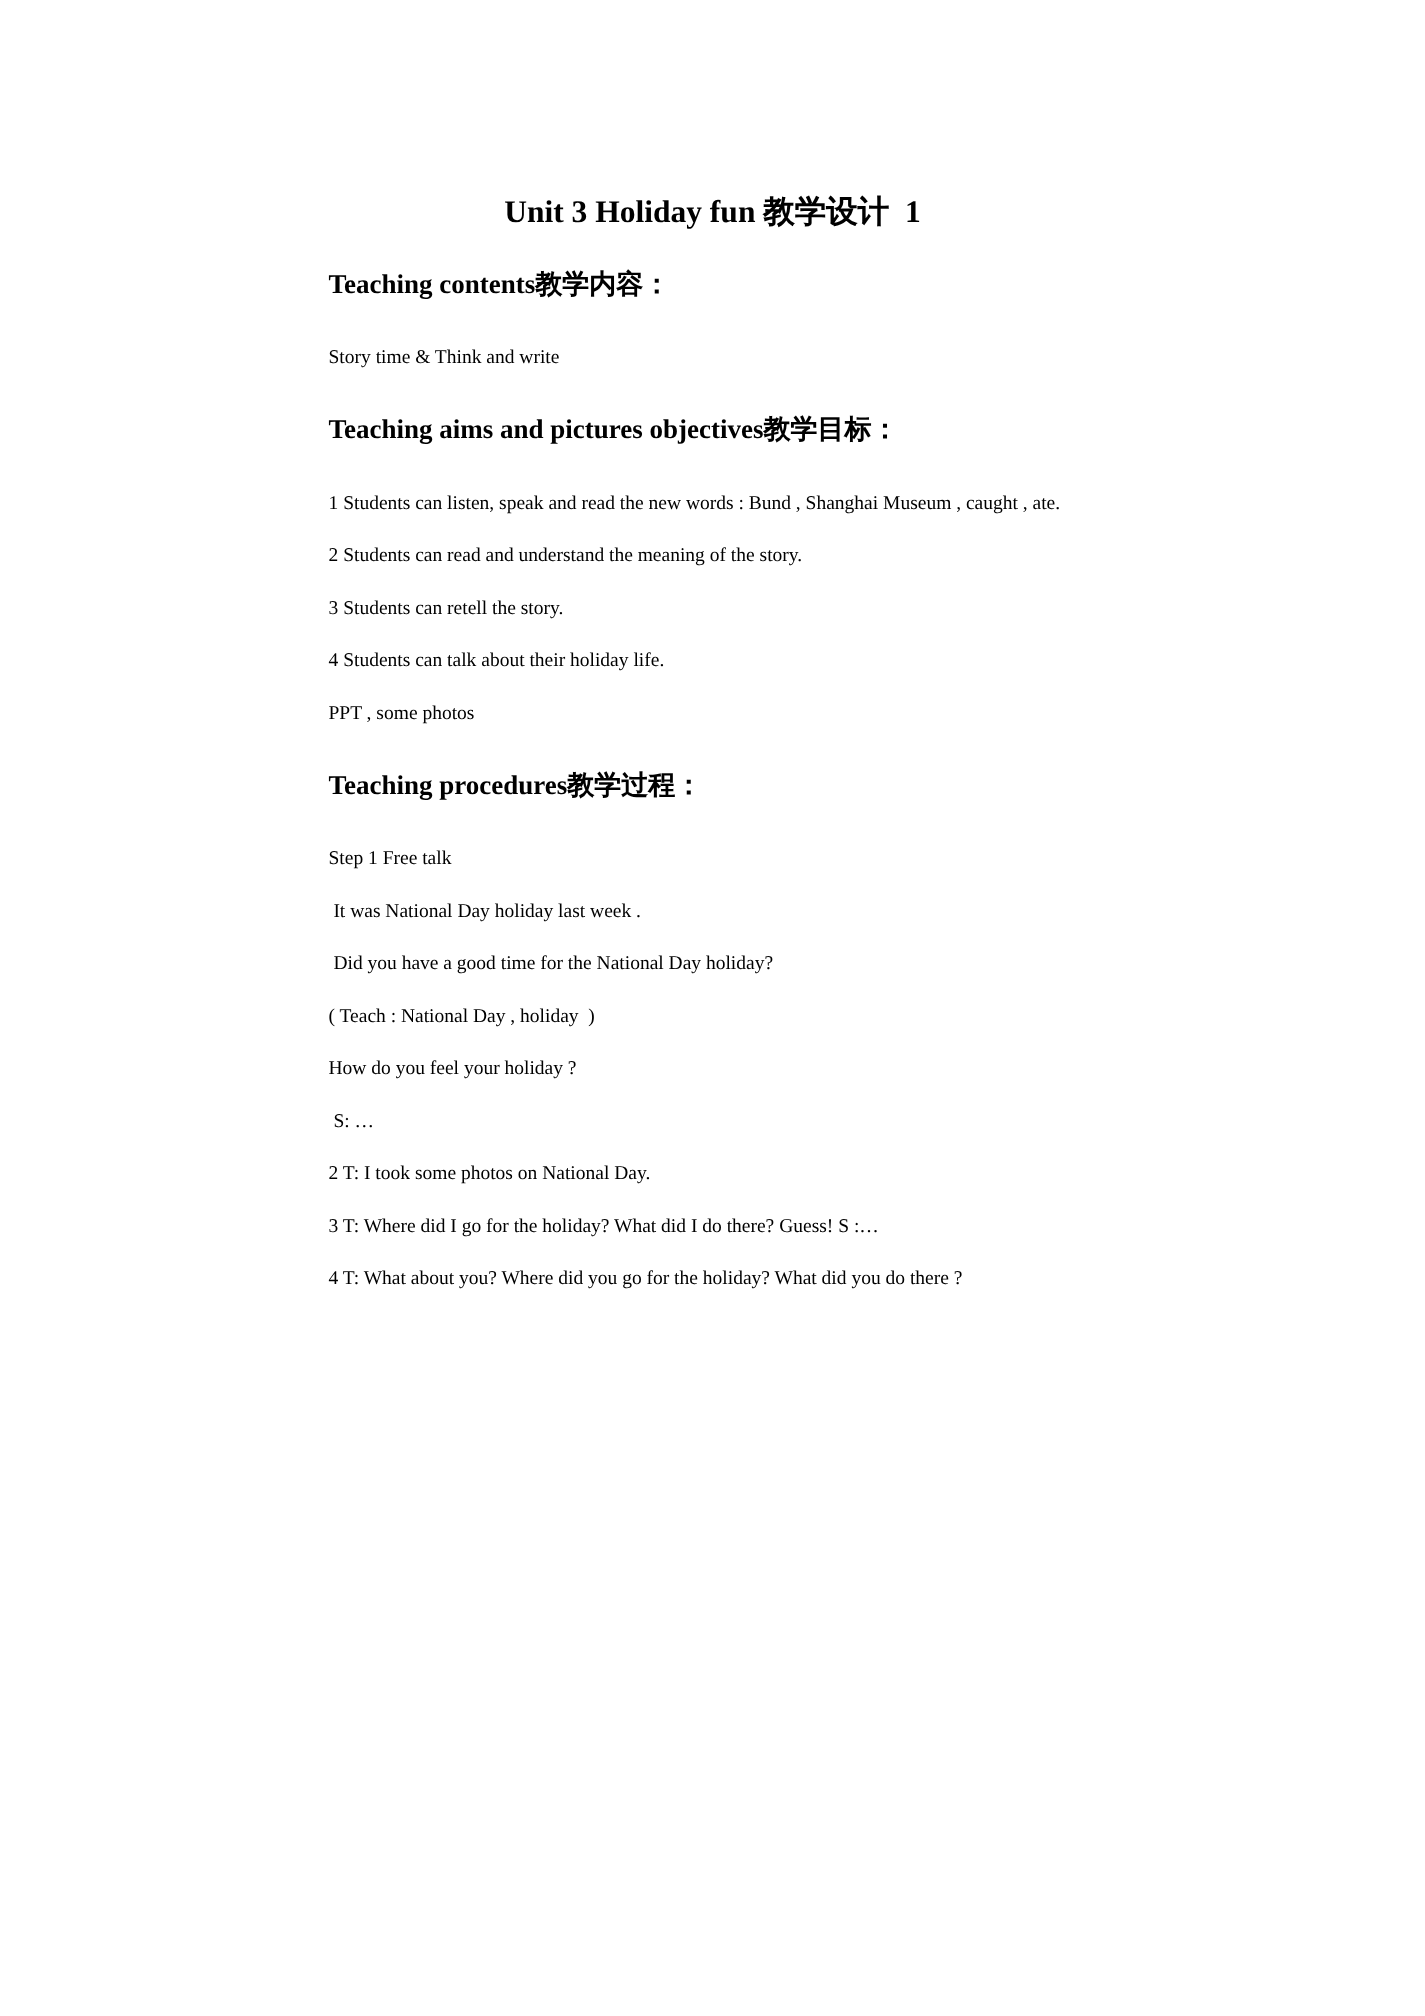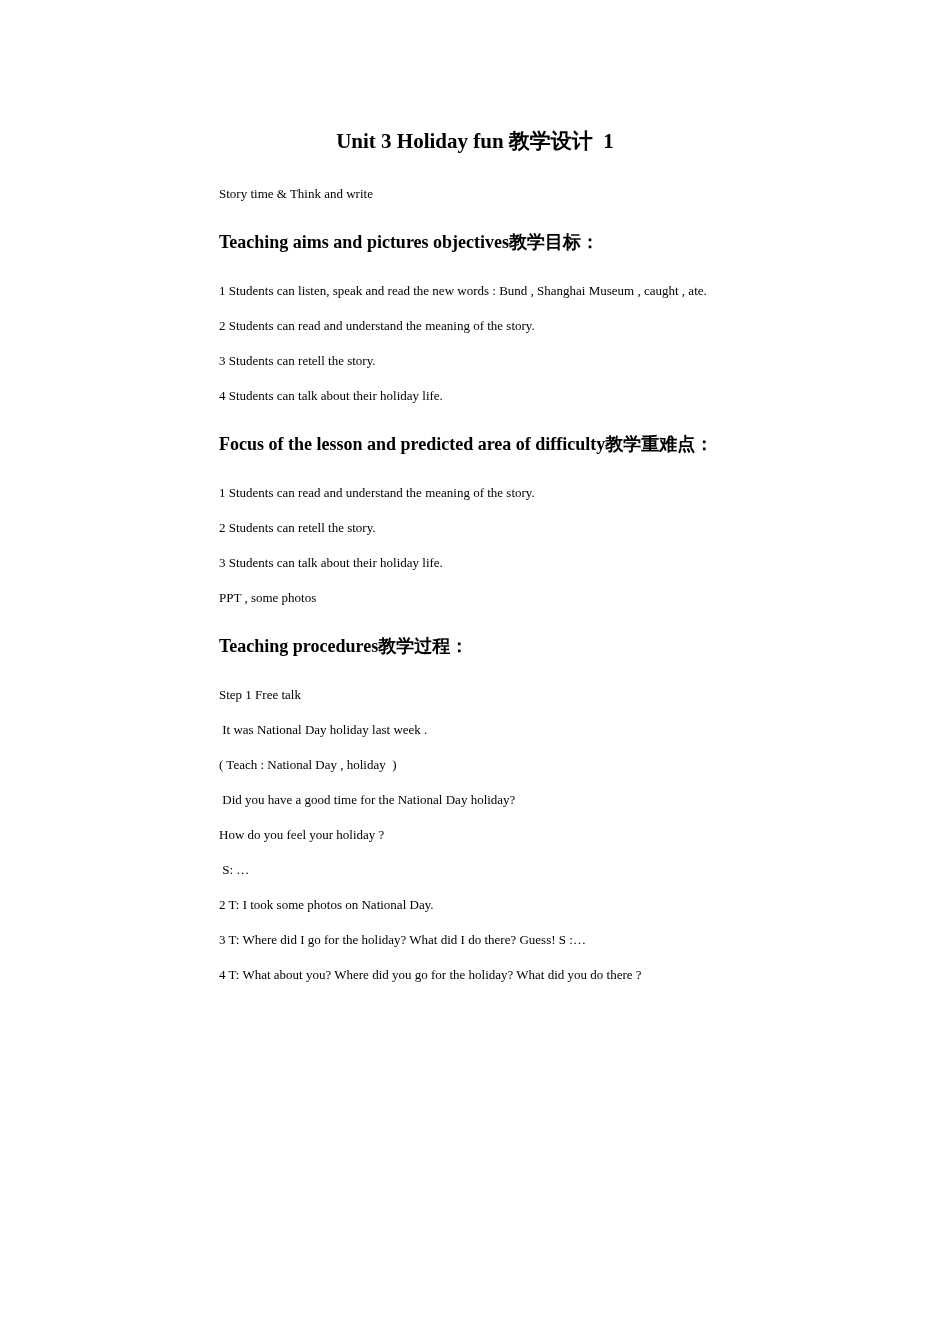--- a/index.html
+++ b/index.html
@@ -41,48 +41,43 @@
   }
 </style>
 </head>
 <body>
 
 <div class="page">
 
   <h1 class="doc-title">Unit 3 Holiday fun 教学设计  1</h1>
 
   <section>
+    <h2 class="section-heading">Teaching contents教学内容：</h2>
     <p class="para">Story time &amp; Think and write</p>
   </section>
 
   <section>
     <h2 class="section-heading">Teaching aims and pictures objectives教学目标：</h2>
     <p class="para">1 Students can listen, speak and read the new words : Bund , Shanghai Museum , caught , ate.</p>
     <p class="para">2 Students can read and understand the meaning of the story.</p>
     <p class="para">3 Students can retell the story.</p>
     <p class="para">4 Students can talk about their holiday life.</p>
   </section>
 
-  <section>
-    <h2 class="section-heading">Focus of the lesson and predicted area of difficulty教学重难点：</h2>
-    <p class="para">1 Students can read and understand the meaning of the story.</p>
-    <p class="para">2 Students can retell the story.</p>
-    <p class="para">3 Students can talk about their holiday life.</p>
-  </section>
 
   <section>
     <p class="para">PPT , some photos</p>
   </section>
 
   <section>
     <h2 class="section-heading">Teaching procedures教学过程：</h2>
     <p class="para">Step 1 Free talk</p>
     <p class="para"> It was National Day holiday last week .</p>
+    <p class="para"> Did you have a good time for the National Day holiday?</p>
     <p class="para">( Teach : National Day , holiday  )</p>
-    <p class="para"> Did you have a good time for the National Day holiday?</p>
     <p class="para">How do you feel your holiday ?</p>
     <p class="para"> S: …</p>
     <p class="para">2 T: I took some photos on National Day.</p>
     <p class="para">3 T: Where did I go for the holiday? What did I do there? Guess! S :…</p>
     <p class="para">4 T: What about you? Where did you go for the holiday? What did you do there ?</p>
   </section>
 
 </div>
 
 </body></html>

